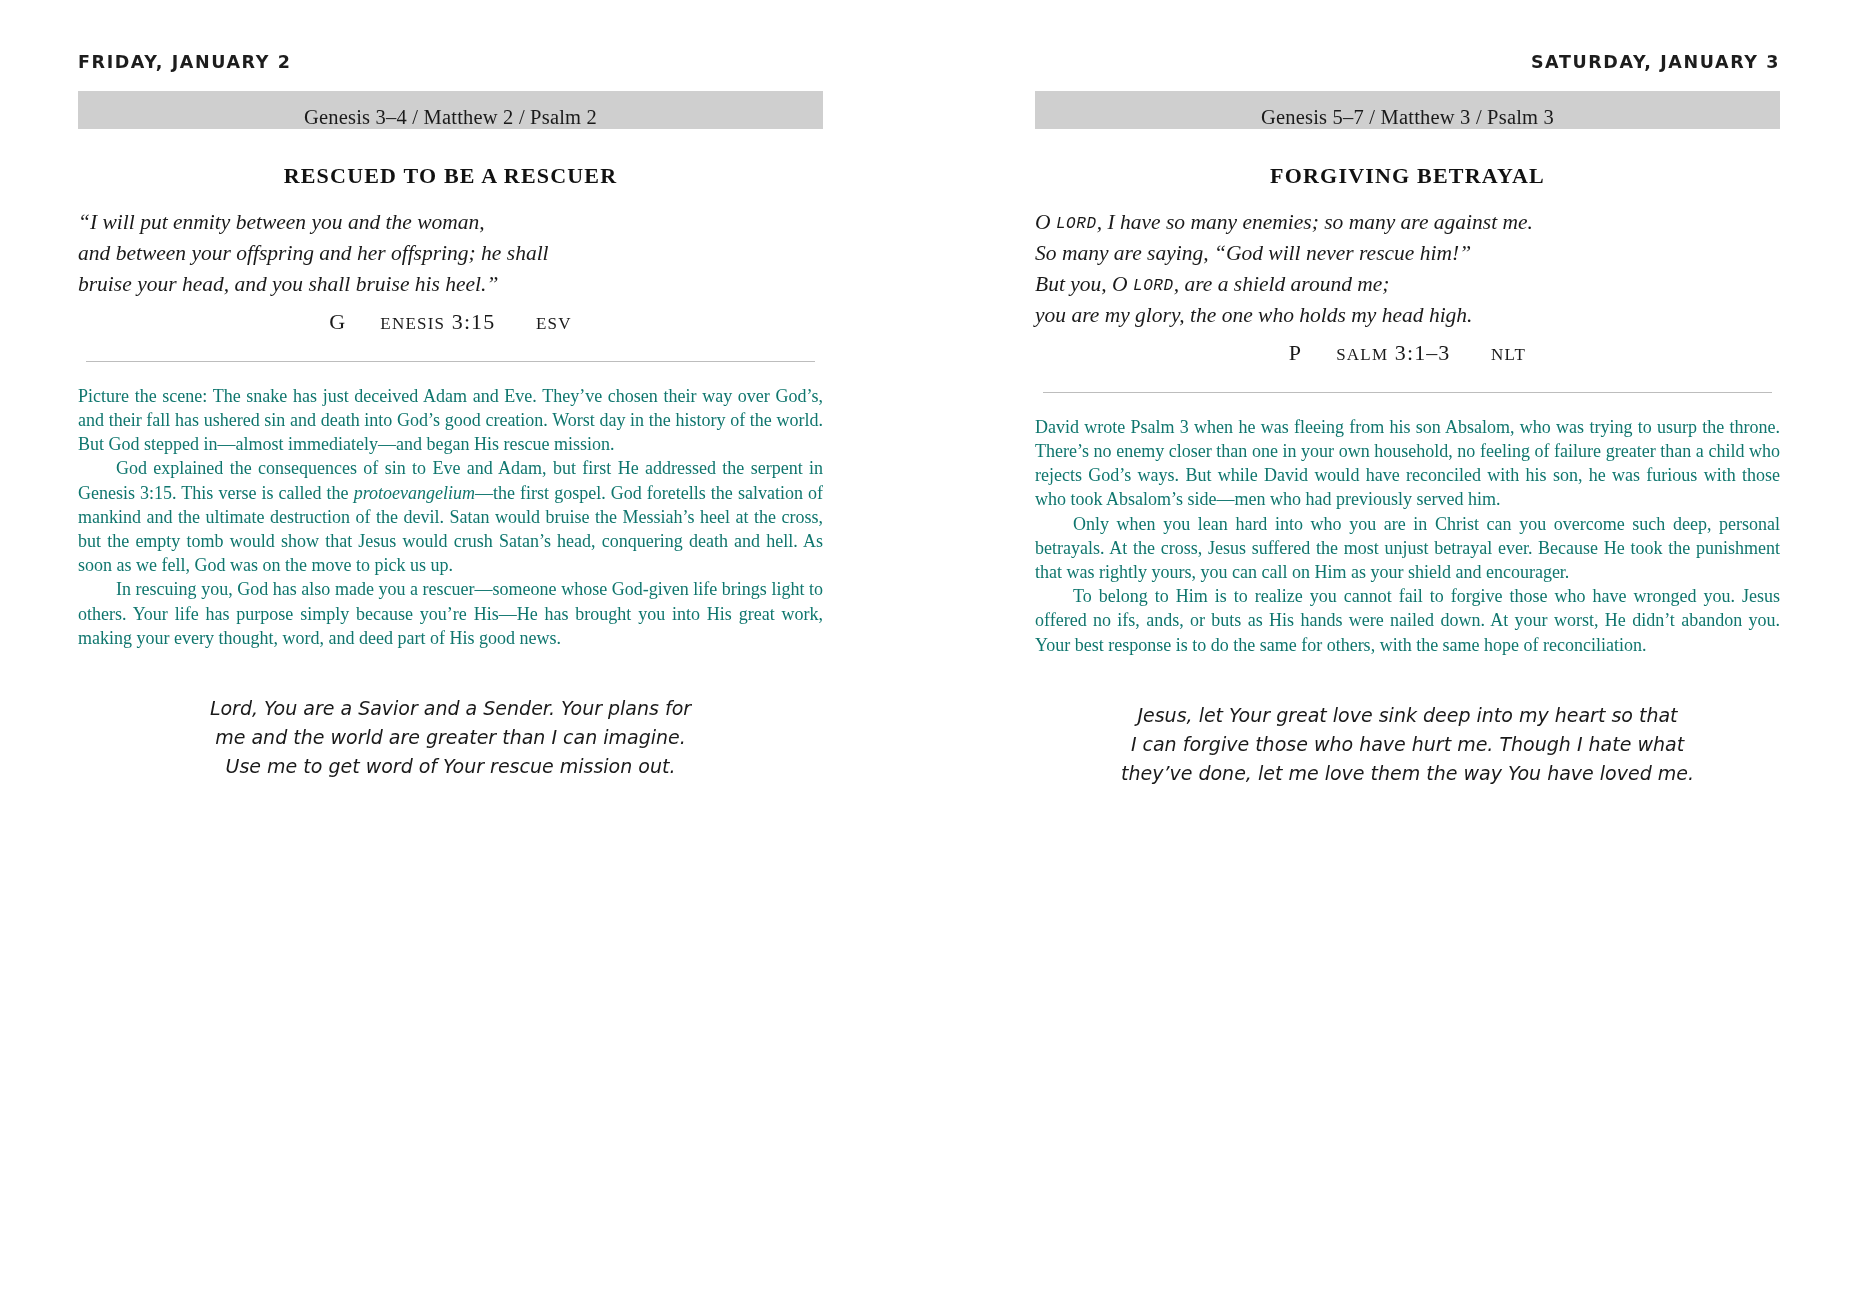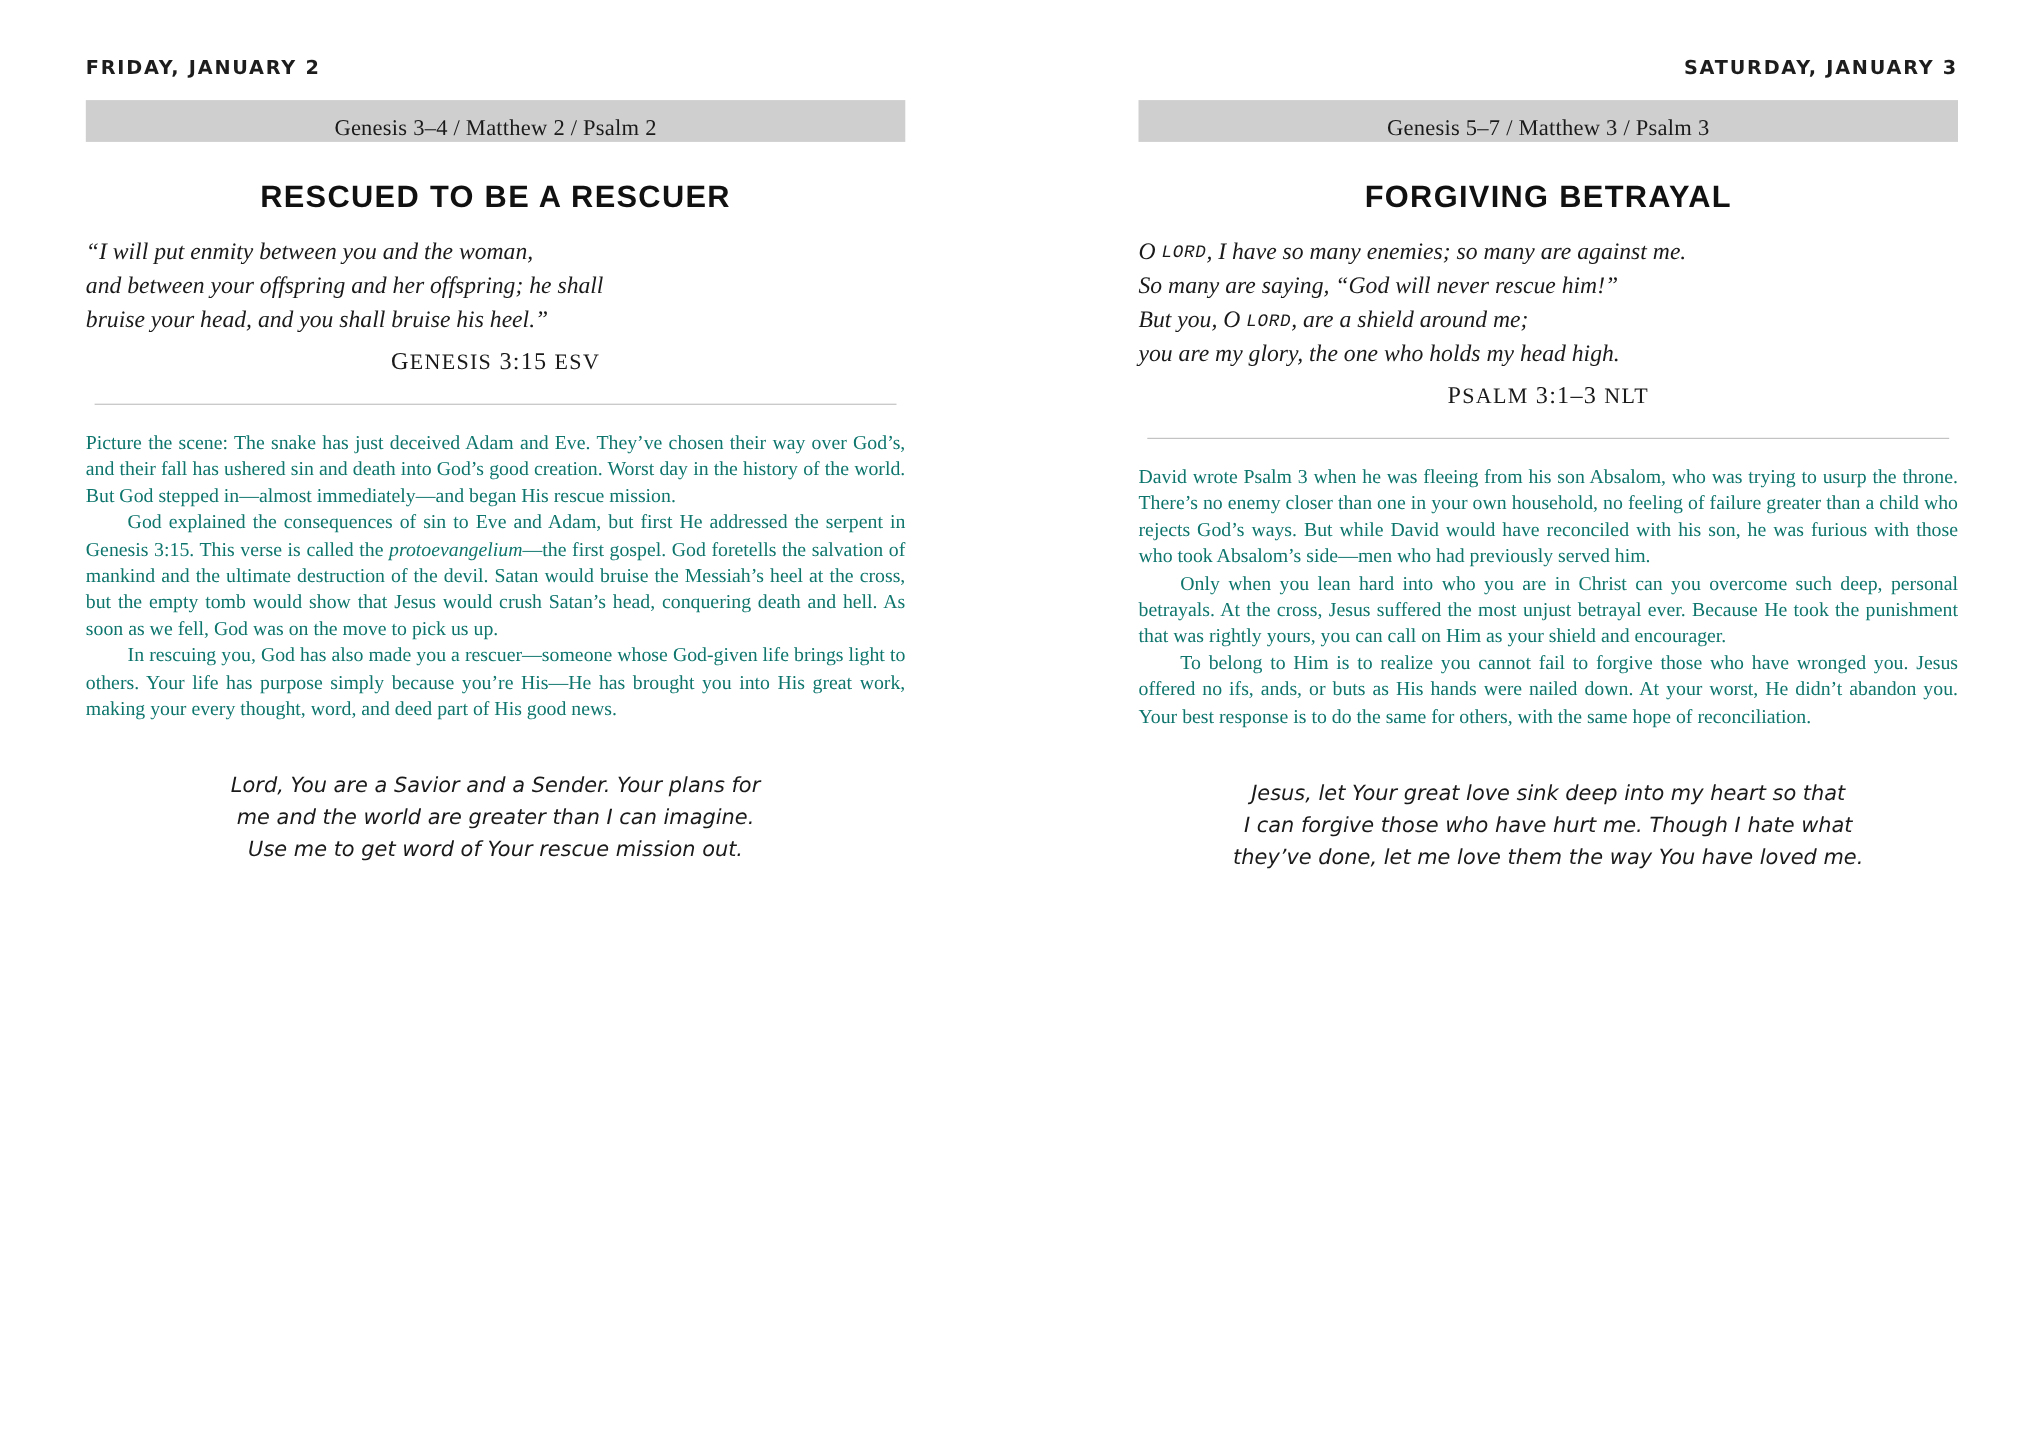--- a/index.html
+++ b/index.html
@@ -48,23 +48,23 @@
     justify-content: center;
   }
   .readings-text {
     font-family: "Liberation Serif", serif;
     font-size: 20.5px;
     color: #1a1a1a;
     letter-spacing: 0.2px;
   }
 
   .devo-title {
-    font-family: Liberation Sans, sans-serif;
+    font-family: Liberation Serif, serif;
     font-weight: 700;
-    font-size: 28px;
+    font-size: 22px;
     letter-spacing: 1.2px;
     text-align: center;
     margin-top: 34px;
     margin-bottom: 18px;
     color: #111111;
   }
 
   .verse {
     font-family: "Liberation Serif", serif;
     font-style: italic;
@@ -77,21 +77,21 @@
 
   .verse-ref {
     font-family: "Liberation Serif", serif;
     text-align: center;
     font-size: 19px;
     letter-spacing: 1.1px;
     margin-top: 9px;
     color: #1a1a1a;
   }
   .smallcaps-big { font-size: 22px; }
-  .smallcaps { font-size: 20px; letter-spacing: 1.2px; }
+  .smallcaps { font-size: 17px; letter-spacing: 1.2px; margin-left: 34px; }
   .lordsc { font-size: 16px; letter-spacing: 0.6px; vertical-align: 1px; font-family: Liberation Mono, monospace; }
 
   .rule {
     border: 0;
     border-top: 1px solid #bdbdbd;
     margin: 26px 8px 0 8px;
   }
 
   .body-text {
     font-family: "Liberation Serif", serif;

